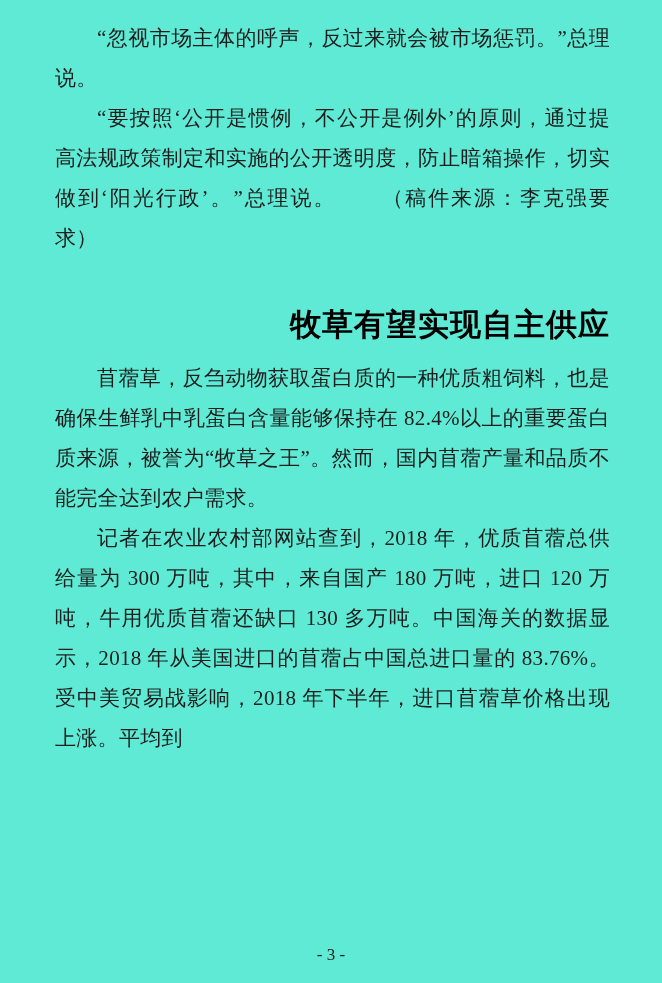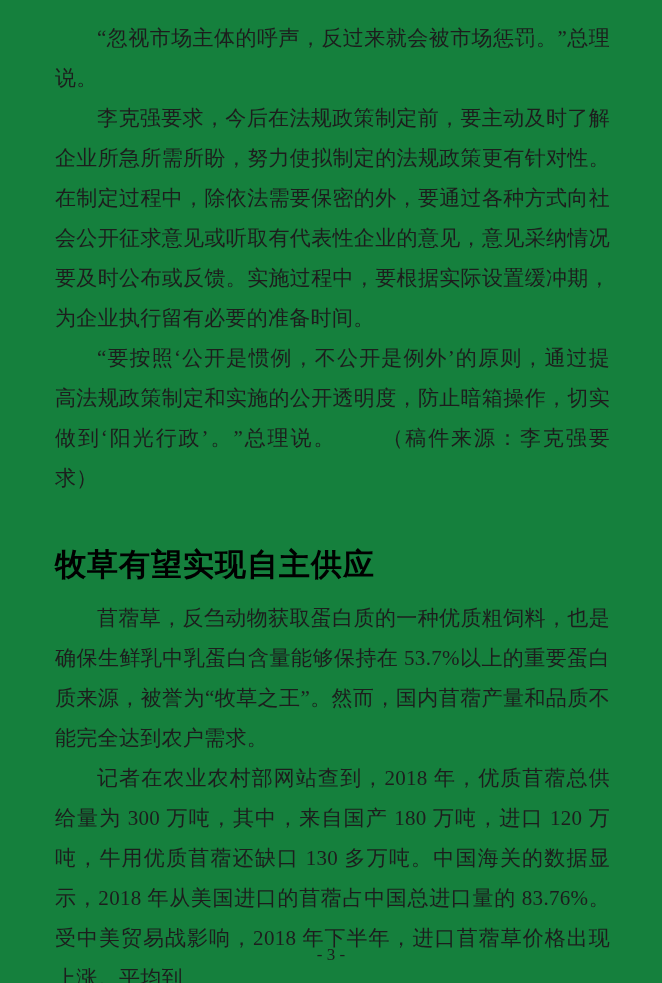--- a/index.html
+++ b/index.html
@@ -4,21 +4,21 @@
 <style>
   html, body {
     margin: 0;
     padding: 0;
     background: #ffffff;
   }
   .page {
     position: relative;
     width: 662px;
     height: 983px;
-    background: #15803d;
+    background: #5eead4;
     overflow: hidden;
     font-family: "Liberation Serif", "DejaVu Serif", serif;
     color: #1d1d1d;
   }
   .content {
     position: absolute;
     left: 55px;
     right: 52px;
     top: 18px;
   }
@@ -27,21 +27,21 @@
     font-size: 21px;
     line-height: 40px;
     text-align: justify;
     text-justify: inter-ideograph;
     text-indent: 2em;
     letter-spacing: 0.3px;
     color: #1d1d1d;
   }
   h1.article-title {
     margin: 48px 0 14px 0;
-    text-align: left;
+    text-align: right;
     font-size: 31px;
     line-height: 38px;
     font-weight: bold;
     color: #000000;
     letter-spacing: 1px;
   }
   .page-footer {
     position: absolute;
     left: 0;
     right: 0;
@@ -53,26 +53,25 @@
   }
 </style>
 </head>
 <body>
 
 <div class="page">
   <div class="content">
 
     <section>
       <p class="body-text">“忽视市场主体的呼声，反过来就会被市场惩罚。”总理说。</p>
-      <p class="body-text">李克强要求，今后在法规政策制定前，要主动及时了解企业所急所需所盼，努力使拟制定的法规政策更有针对性。在制定过程中，除依法需要保密的外，要通过各种方式向社会公开征求意见或听取有代表性企业的意见，意见采纳情况要及时公布或反馈。实施过程中，要根据实际设置缓冲期，为企业执行留有必要的准备时间。</p>
       <p class="body-text">“要按照‘公开是惯例，不公开是例外’的原则，通过提高法规政策制定和实施的公开透明度，防止暗箱操作，切实做到‘阳光行政’。”总理说。　　（稿件来源：李克强要求）</p>
     </section>
 
     <section>
       <h1 class="article-title">牧草有望实现自主供应</h1>
-      <p class="body-text">苜蓿草，反刍动物获取蛋白质的一种优质粗饲料，也是确保生鲜乳中乳蛋白含量能够保持在 53.7%以上的重要蛋白质来源，被誉为“牧草之王”。然而，国内苜蓿产量和品质不能完全达到农户需求。</p>
+      <p class="body-text">苜蓿草，反刍动物获取蛋白质的一种优质粗饲料，也是确保生鲜乳中乳蛋白含量能够保持在 82.4%以上的重要蛋白质来源，被誉为“牧草之王”。然而，国内苜蓿产量和品质不能完全达到农户需求。</p>
       <p class="body-text">记者在农业农村部网站查到，2018 年，优质苜蓿总供给量为 300 万吨，其中，来自国产 180 万吨，进口 120 万吨，牛用优质苜蓿还缺口 130 多万吨。中国海关的数据显示，2018 年从美国进口的苜蓿占中国总进口量的 83.76%。受中美贸易战影响，2018 年下半年，进口苜蓿草价格出现上涨。平均到</p>
     </section>
 
   </div>
 
   <div class="page-footer">- 3 -</div>
 </div>
 
 </body></html>

